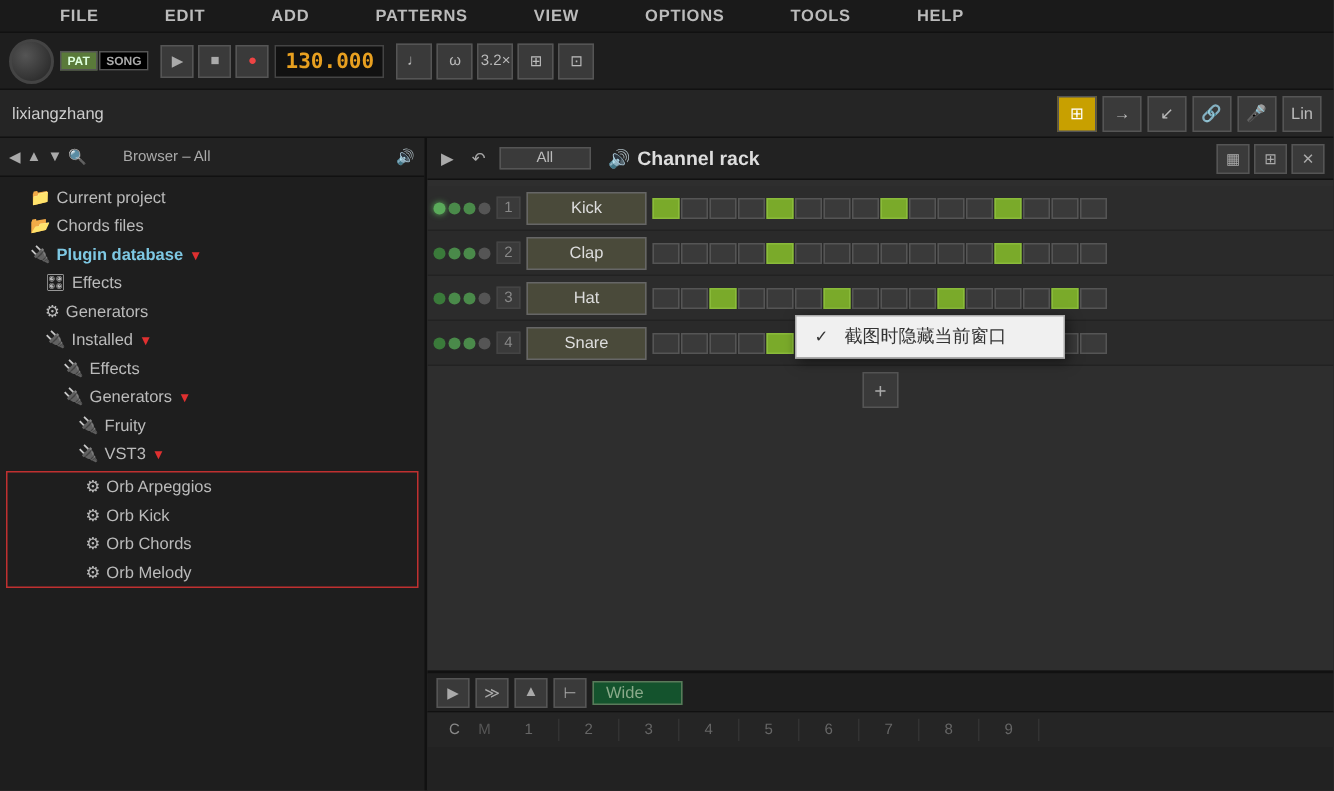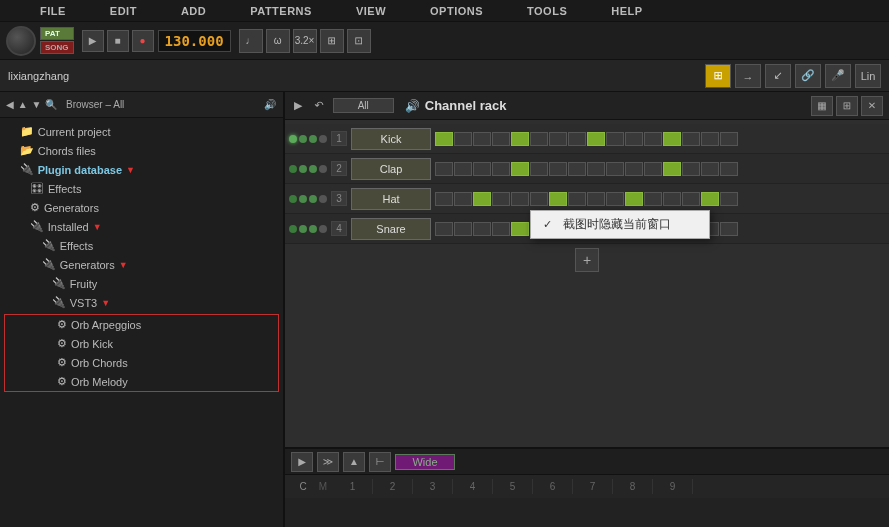--- a/index.html
+++ b/index.html
@@ -43,24 +43,24 @@
       border-bottom: 1px solid #111;
     }
     .transport-knob {
       width: 30px; height: 30px;
       border-radius: 50%;
       background: radial-gradient(circle at 35% 35%, #555, #222);
       border: 2px solid #444;
       display: flex; align-items: center; justify-content: center;
     }
     .pat-song-btn {
-      display: flex; flex-direction: column; gap: 1px;
+      display: flex; flex-direction: row; gap: 1px;
     }
     .pat-btn, .song-btn {
-      background: #7f1d1d;
+      background: #000000;
       color: #aaa;
       font-size: 8px;
       padding: 1px 4px;
       border: 1px solid #555;
       cursor: pointer;
       font-weight: bold;
     }
     .pat-btn { background: #5a7a3a; color: #dfd; }
     .transport-controls {
       display: flex; align-items: center; gap: 3px; margin-left: 4px;
@@ -148,21 +148,21 @@
       border-bottom: 1px solid #111;
     }
     .browser-toolbar span {
       color: #aaa;
       font-size: 10px;
       cursor: pointer;
     }
     .browser-title {
       color: #ddd;
       font-size: 11px;
-      margin-left: 4px;
+      margin-left: 20px;
     }
     .browser-tree {
       flex: 1;
       overflow-y: auto;
       padding: 4px 0;
     }
     .tree-item {
       padding: 3px 8px 3px 12px;
       cursor: pointer;
       display: flex;
@@ -334,27 +334,27 @@
       gap: 4px;
       border-bottom: 1px solid #111;
     }
     .bt-btn {
       background: #3a3a3a; border: 1px solid #555;
       color: #aaa; width: 22px; height: 20px;
       display: flex; align-items: center; justify-content: center;
       cursor: pointer; font-size: 10px;
     }
     .wide-label {
-      background: #701a75;
+      background: #14532d;
       border: 1px solid #5a7a5a;
       color: #8aaa8a;
       font-size: 11px;
       padding: 1px 8px;
       min-width: 60px;
-      text-align: center;
+      text-align: left;
     }
     .piano-roll-numbers {
       display: flex;
       align-items: center;
       padding: 4px 8px;
       background: #252525;
       gap: 0;
     }
     .note-key {
       width: 20px;

